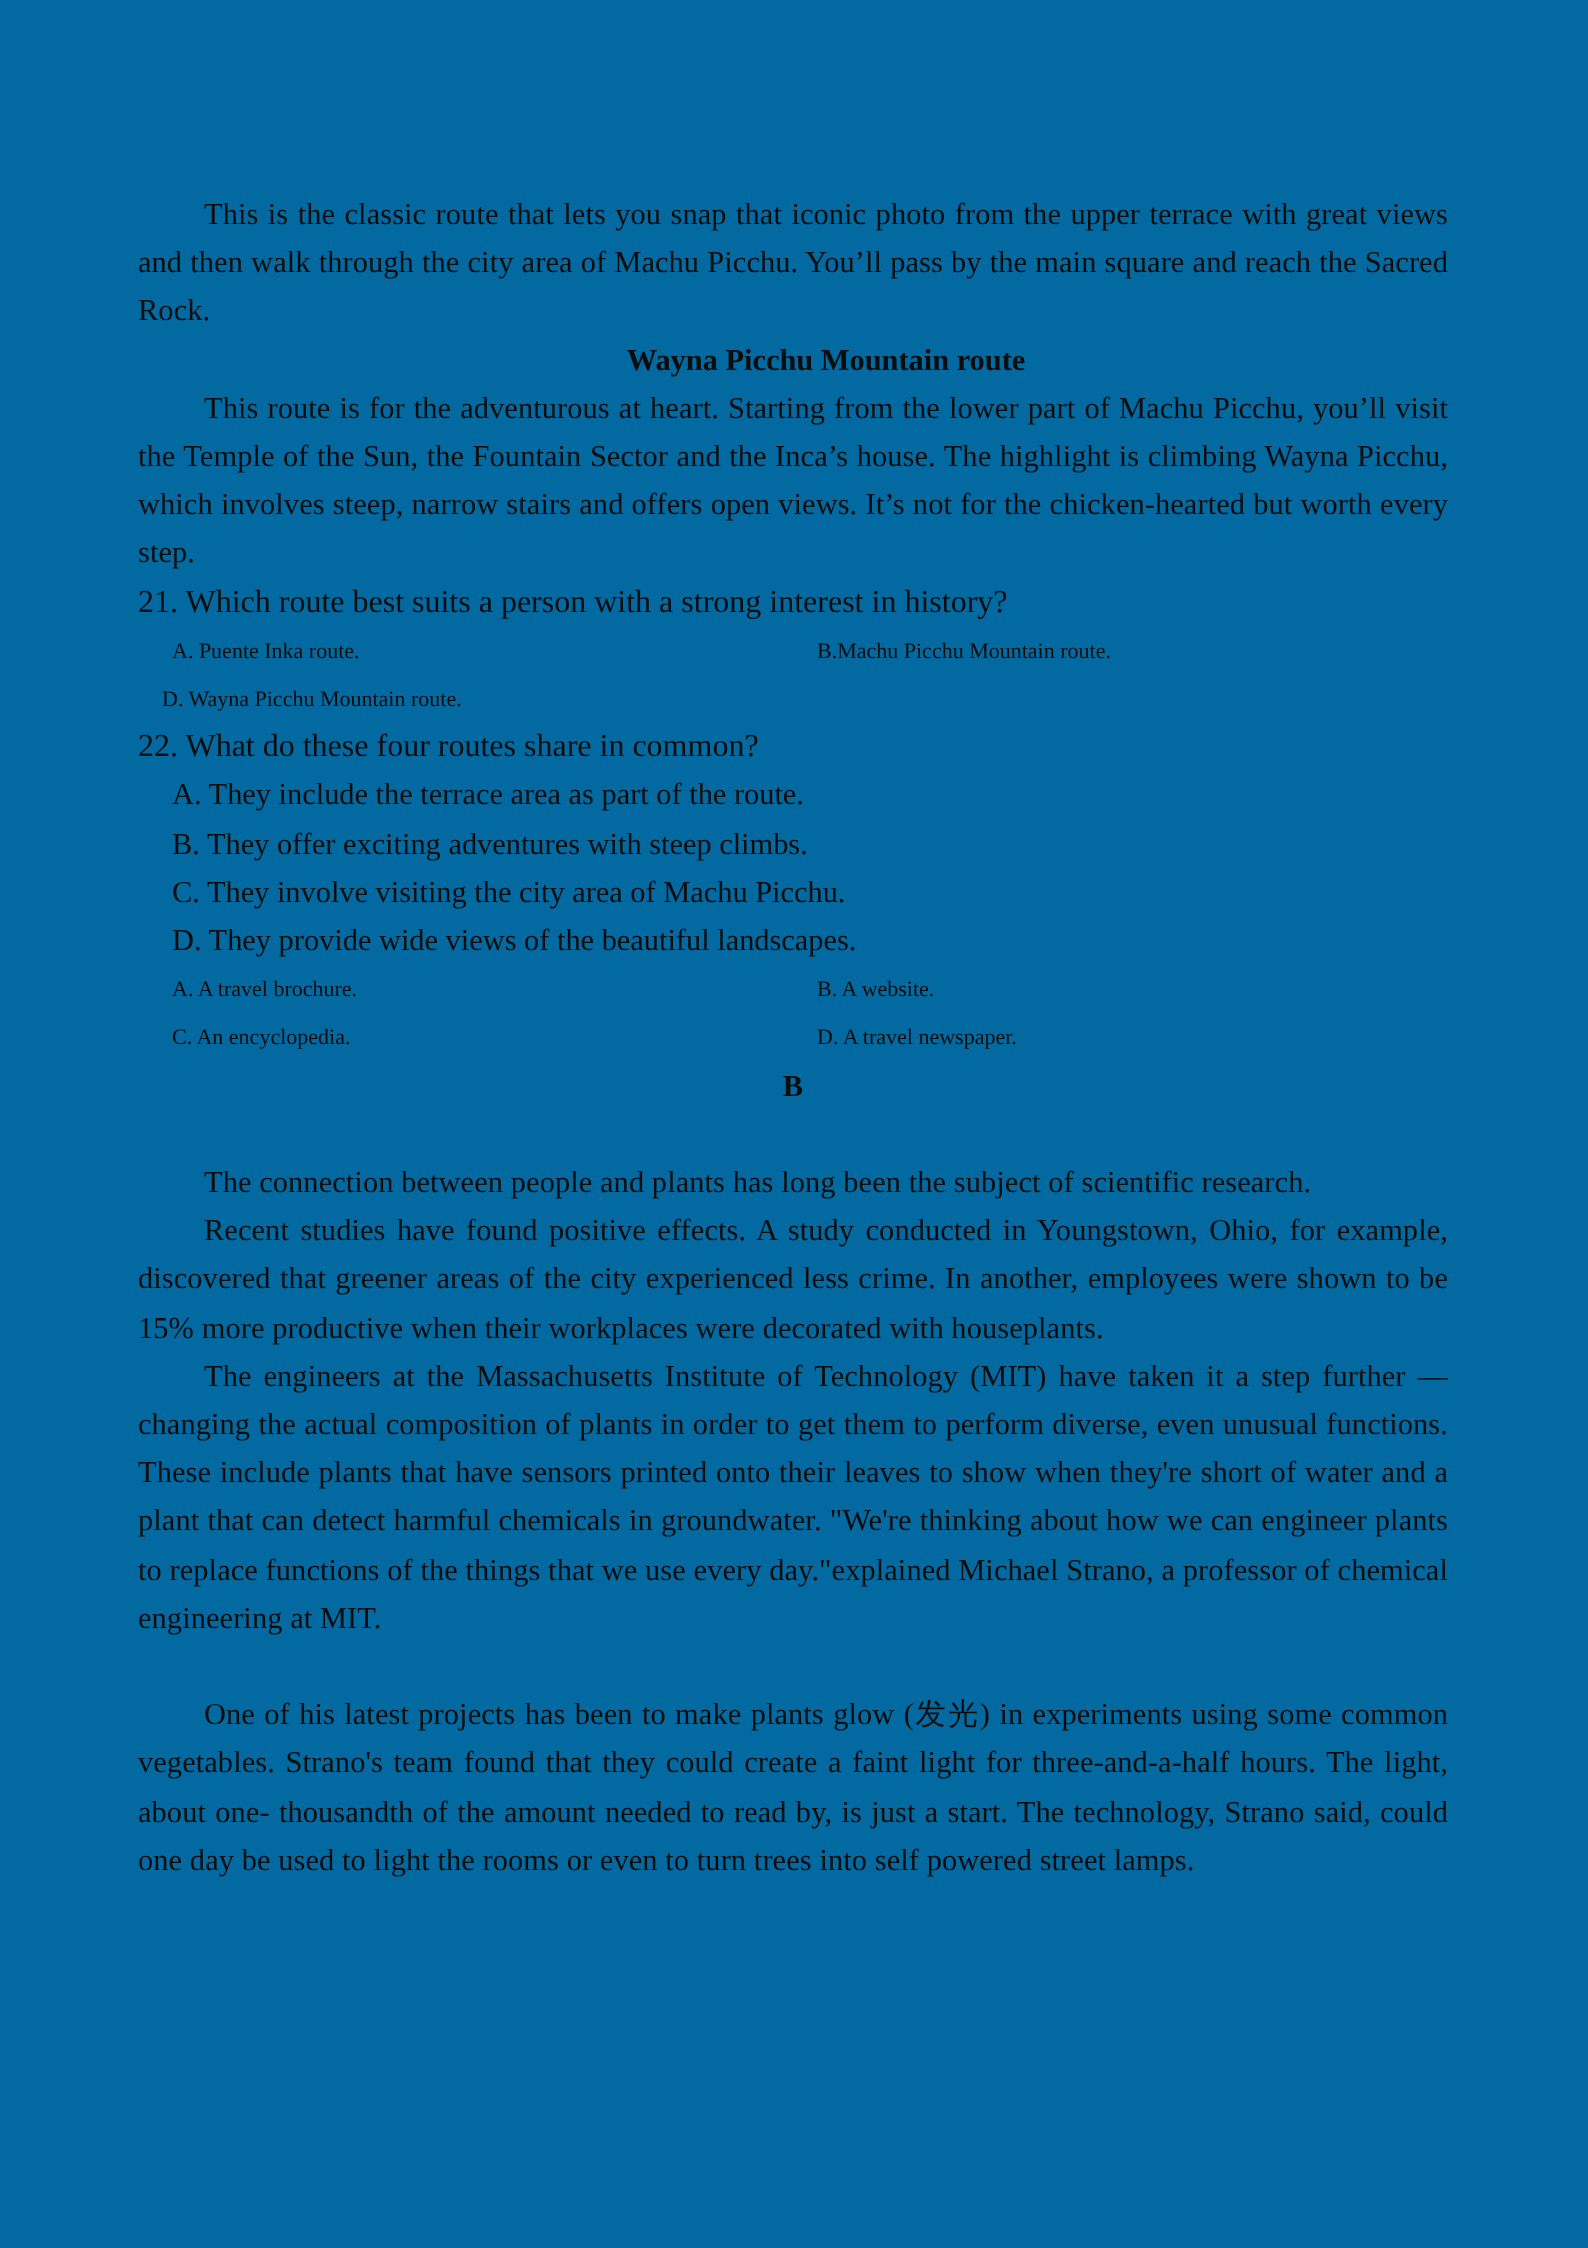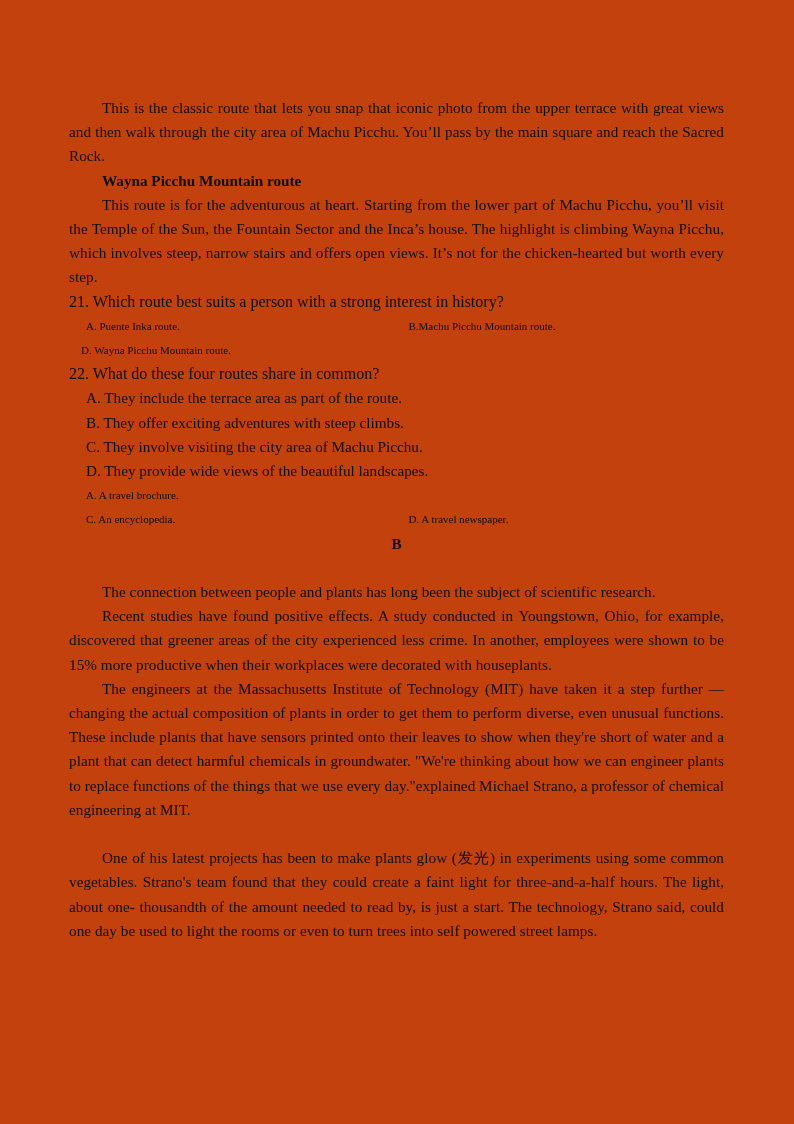--- a/index.html
+++ b/index.html
@@ -11,42 +11,42 @@
     width: 794px;
     height: 1124px;
     font-family: "Liberation Serif", "DejaVu Serif", serif;
     color: #0d0d0d;
     overflow: hidden;
   }
   .page {
     position: relative;
     width: 794px;
     height: 1124px;
-    background: #c2410c;
+    background: #0369a1;
     box-sizing: border-box;
     padding: 96px 70px 0 69px;
   }
   .body-text {
     font-size: 15.2px;
     line-height: 24.2px;
     text-align: justify;
     text-justify: inter-word;
     margin: 0;
     letter-spacing: 0.05px;
   }
   .para {
     text-indent: 33px;
   }
   .sub-head {
     font-size: 15.2px;
     line-height: 24.2px;
     font-weight: bold;
     margin: 0;
     text-indent: 33px;
-    text-align: left;
+    text-align: center;
   }
   .question {
     font-size: 16px;
     line-height: 24.2px;
     margin: 0;
     text-align: left;
   }
   .option-full {
     font-size: 15.2px;
     line-height: 24.2px;
@@ -105,20 +105,21 @@
 
   <p class="question">22. What do these four routes share in common?</p>
   <p class="option-full">A. They include the terrace area as part of the route.</p>
   <p class="option-full">B. They offer exciting adventures with steep climbs.</p>
   <p class="option-full">C. They involve visiting the city area of Machu Picchu.</p>
   <p class="option-full">D. They provide wide views of the beautiful landscapes.</p>
 
 
   <div class="option-row">
     <div class="col col-a">A. A travel brochure.</div>
+    <div class="col col-b">B. A website.</div>
   </div>
   <div class="option-row">
     <div class="col col-a">C. An encyclopedia.</div>
     <div class="col col-b">D. A travel newspaper.</div>
   </div>
 
   <p class="section-letter">B</p>
 
   <div class="blank-line"></div>
 

